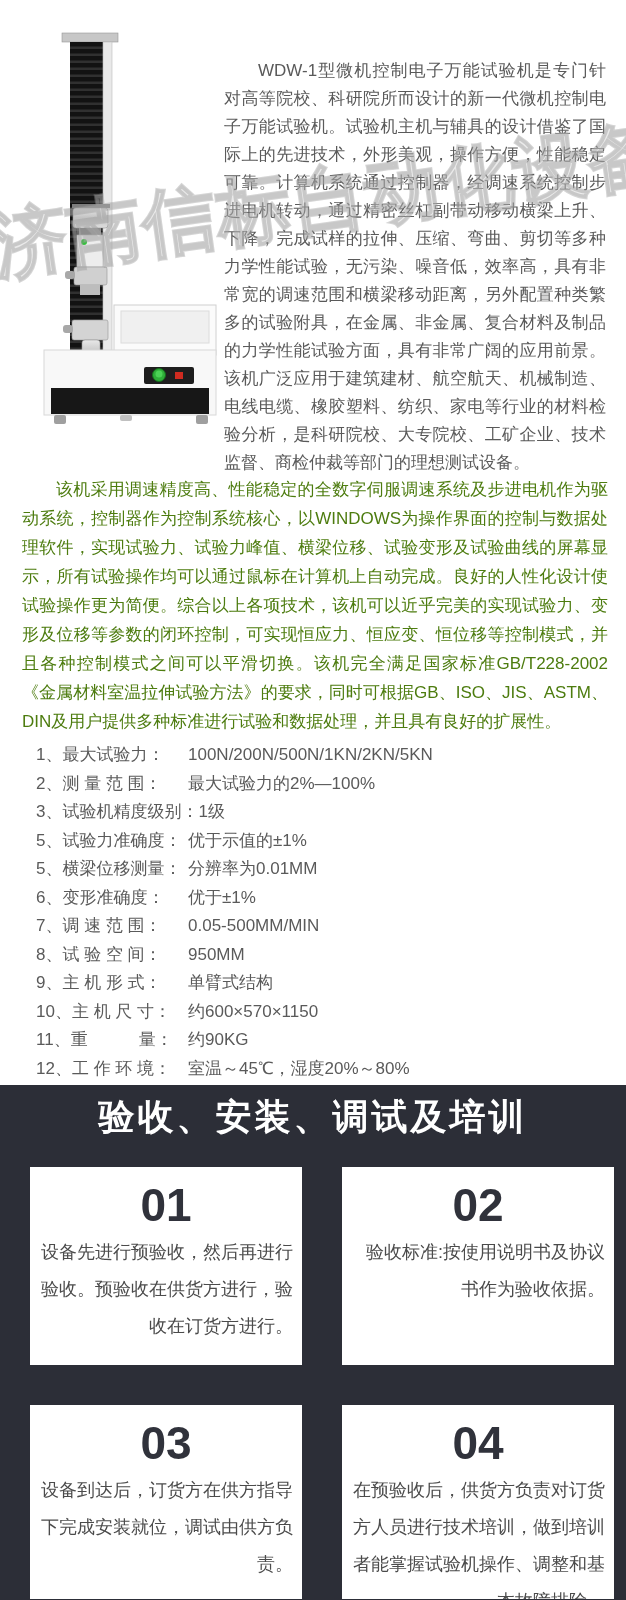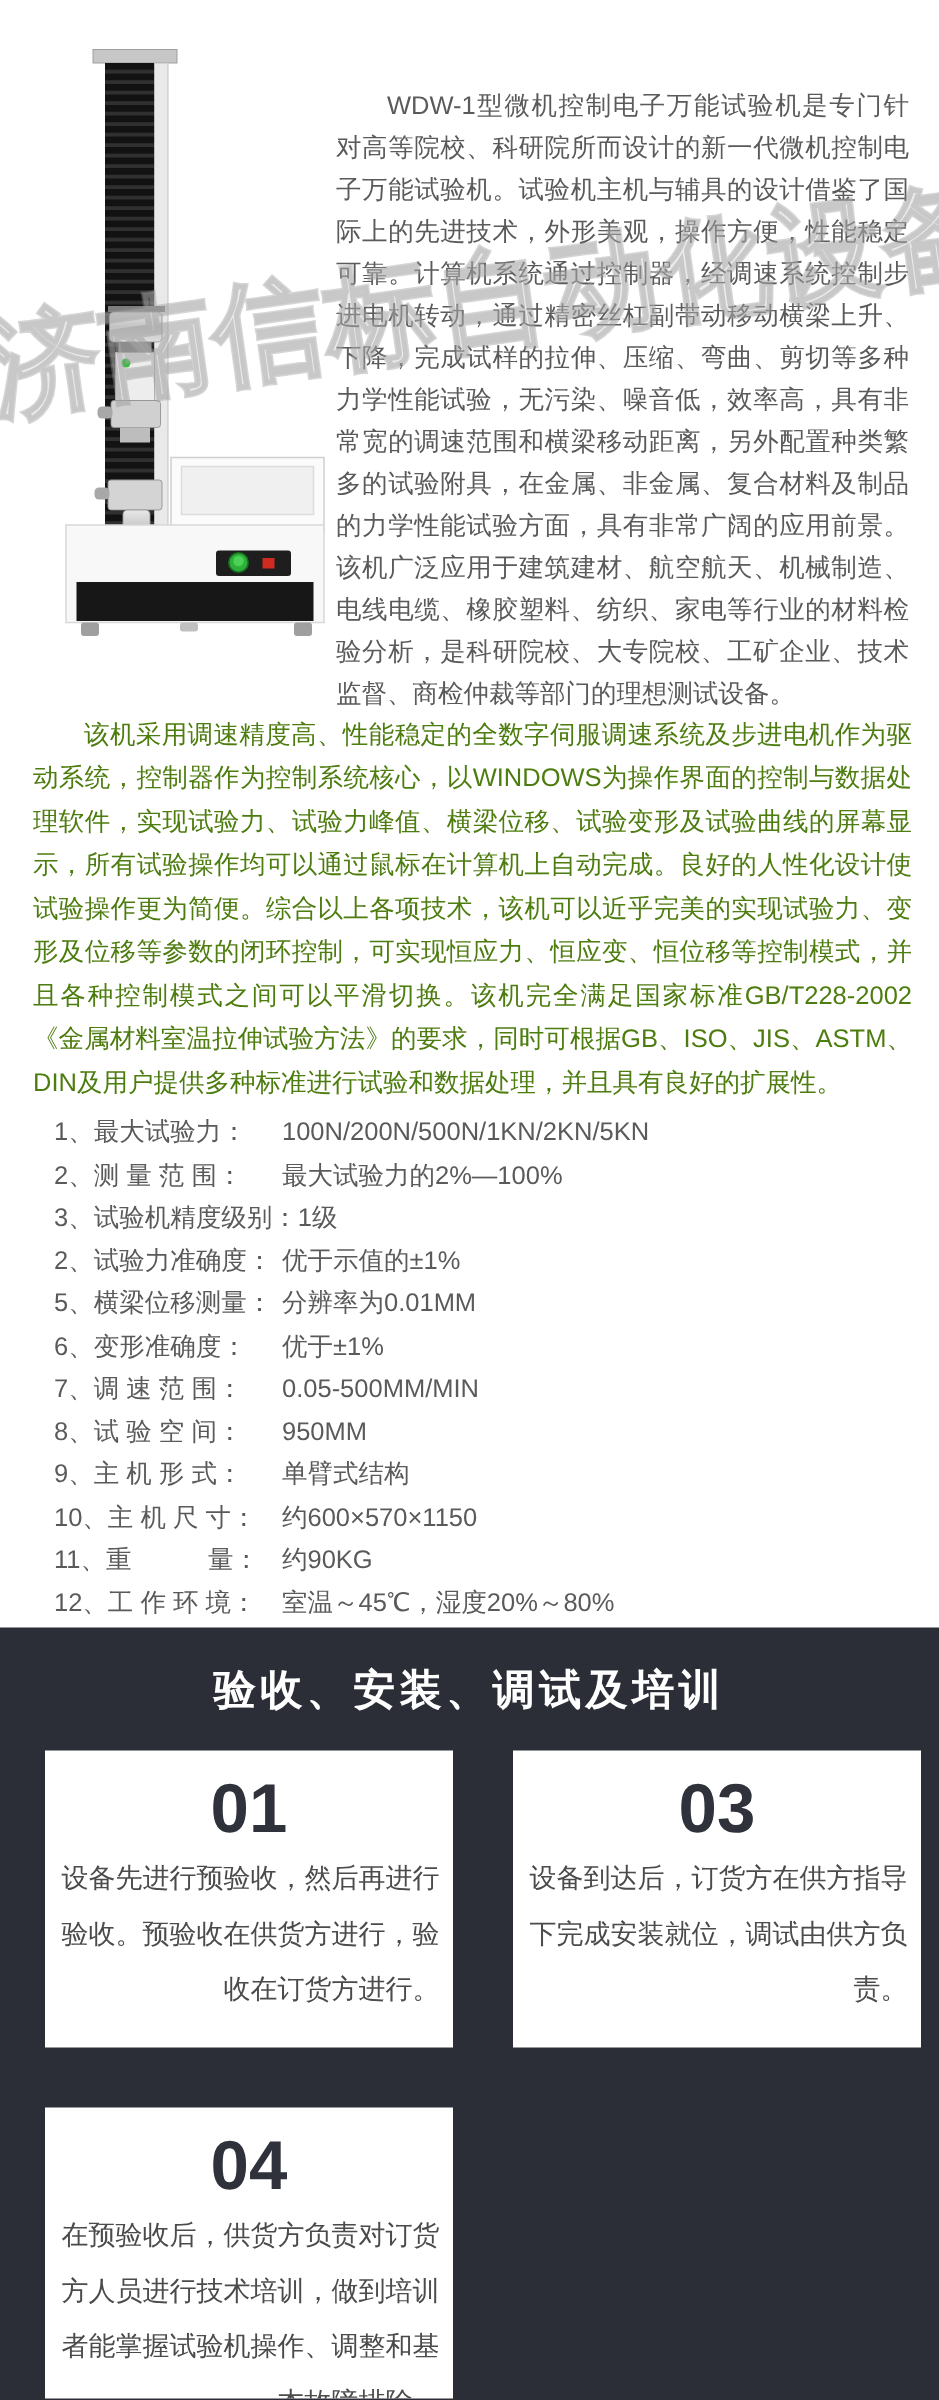--- a/index.html
+++ b/index.html
@@ -35,22 +35,22 @@
   .specs{position:absolute;left:36px;top:741px;width:576px;font-size:17px;color:#5a5a5a;}
   .spec-row{line-height:28.5px;height:28.5px;white-space:pre;}
   .spec-label{display:inline-block;min-width:152px;white-space:pre;}
   .spec-value{white-space:pre;}
   
   .dark{
     position:absolute;left:0;top:1085px;width:626px;height:515px;
     background:#2c2e37;
   }
   .dark-title{
-    padding-top:20px;text-align:center;
-    font-size:28px;font-weight:bold;color:#ffffff;
+    padding-top:10px;text-align:center;
+    font-size:36px;font-weight:bold;color:#ffffff;
     letter-spacing:3px;line-height:44px;
   }
   .cards{
     position:absolute;left:30px;top:82px;width:566px;
     display:grid;grid-template-columns:272px 272px;grid-template-rows:198px 194px;
     column-gap:22px;row-gap:22px;gap:40px;
   }
   .card{
     background:#ffffff;display:flex;flex-direction:column;align-items:center;
     overflow:hidden;
@@ -121,39 +121,43 @@
   </svg>
 
   <p class="intro">WDW-1型微机控制电子万能试验机是专门针对高等院校、科研院所而设计的新一代微机控制电子万能试验机。试验机主机与辅具的设计借鉴了国际上的先进技术，外形美观，操作方便，性能稳定可靠。计算机系统通过控制器，经调速系统控制步进电机转动，通过精密丝杠副带动移动横梁上升、下降，完成试样的拉伸、压缩、弯曲、剪切等多种力学性能试验，无污染、噪音低，效率高，具有非常宽的调速范围和横梁移动距离，另外配置种类繁多的试验附具，在金属、非金属、复合材料及制品的力学性能试验方面，具有非常广阔的应用前景。该机广泛应用于建筑建材、航空航天、机械制造、电线电缆、橡胶塑料、纺织、家电等行业的材料检验分析，是科研院校、大专院校、工矿企业、技术监督、商检仲裁等部门的理想测试设备。</p>
 
   <p class="para2">该机采用调速精度高、性能稳定的全数字伺服调速系统及步进电机作为驱动系统，控制器作为控制系统核心，以WINDOWS为操作界面的控制与数据处理软件，实现试验力、试验力峰值、横梁位移、试验变形及试验曲线的屏幕显示，所有试验操作均可以通过鼠标在计算机上自动完成。良好的人性化设计使试验操作更为简便。综合以上各项技术，该机可以近乎完美的实现试验力、变形及位移等参数的闭环控制，可实现恒应力、恒应变、恒位移等控制模式，并且各种控制模式之间可以平滑切换。该机完全满足国家标准GB/T228-2002《金属材料室温拉伸试验方法》的要求，同时可根据GB、ISO、JIS、ASTM、DIN及用户提供多种标准进行试验和数据处理，并且具有良好的扩展性。</p>
 
   <div class="specs">
     <div class="spec-row"><span class="spec-label">1、最大试验力：</span><span class="spec-value">100N/200N/500N/1KN/2KN/5KN</span></div>
     <div class="spec-row"><span class="spec-label">2、测 量 范 围：</span><span class="spec-value">最大试验力的2%—100%</span></div>
     <div class="spec-row"><span class="spec-label">3、试验机精度级别：</span><span class="spec-value">1级</span></div>
-    <div class="spec-row"><span class="spec-label">2、试验力准确度：</span><span class="spec-value">优于示值的±1%</span></div>
+    <div class="spec-row"><span class="spec-label">5、试验力准确度：</span><span class="spec-value">优于示值的±1%</span></div>
     <div class="spec-row"><span class="spec-label">5、横梁位移测量：</span><span class="spec-value">分辨率为0.01MM</span></div>
     <div class="spec-row"><span class="spec-label">6、变形准确度：</span><span class="spec-value">优于±1%</span></div>
     <div class="spec-row"><span class="spec-label">7、调 速 范 围：</span><span class="spec-value">0.05-500MM/MIN</span></div>
     <div class="spec-row"><span class="spec-label">8、试 验 空 间：</span><span class="spec-value">950MM</span></div>
     <div class="spec-row"><span class="spec-label">9、主 机 形 式：</span><span class="spec-value">单臂式结构</span></div>
     <div class="spec-row"><span class="spec-label">10、主 机 尺 寸：</span><span class="spec-value">约600×570×1150</span></div>
     <div class="spec-row"><span class="spec-label">11、重　　　量：</span><span class="spec-value">约90KG</span></div>
     <div class="spec-row"><span class="spec-label">12、工 作 环 境：</span><span class="spec-value">室温～45℃，湿度20%～80%</span></div>
   </div>
 
   <div class="dark">
     <div class="dark-title">验收、安装、调试及培训</div>
     <div class="cards">
       <div class="card">
         <div class="card-num">01</div>
         <div class="card-text">设备先进行预验收，然后再进行验收。预验收在供货方进行，验收在订货方进行。</div>
       </div>
       <div class="card">
+        <div class="card-num">02</div>
+        <div class="card-text">验收标准:按使用说明书及协议书作为验收依据。</div>
+      </div>
+      <div class="card">
         <div class="card-num">03</div>
         <div class="card-text">设备到达后，订货方在供方指导下完成安装就位，调试由供方负责。</div>
       </div>
       <div class="card">
         <div class="card-num">04</div>
         <div class="card-text">在预验收后，供货方负责对订货方人员进行技术培训，做到培训者能掌握试验机操作、调整和基本故障排除。</div>
       </div>
     </div>
   </div>
 

